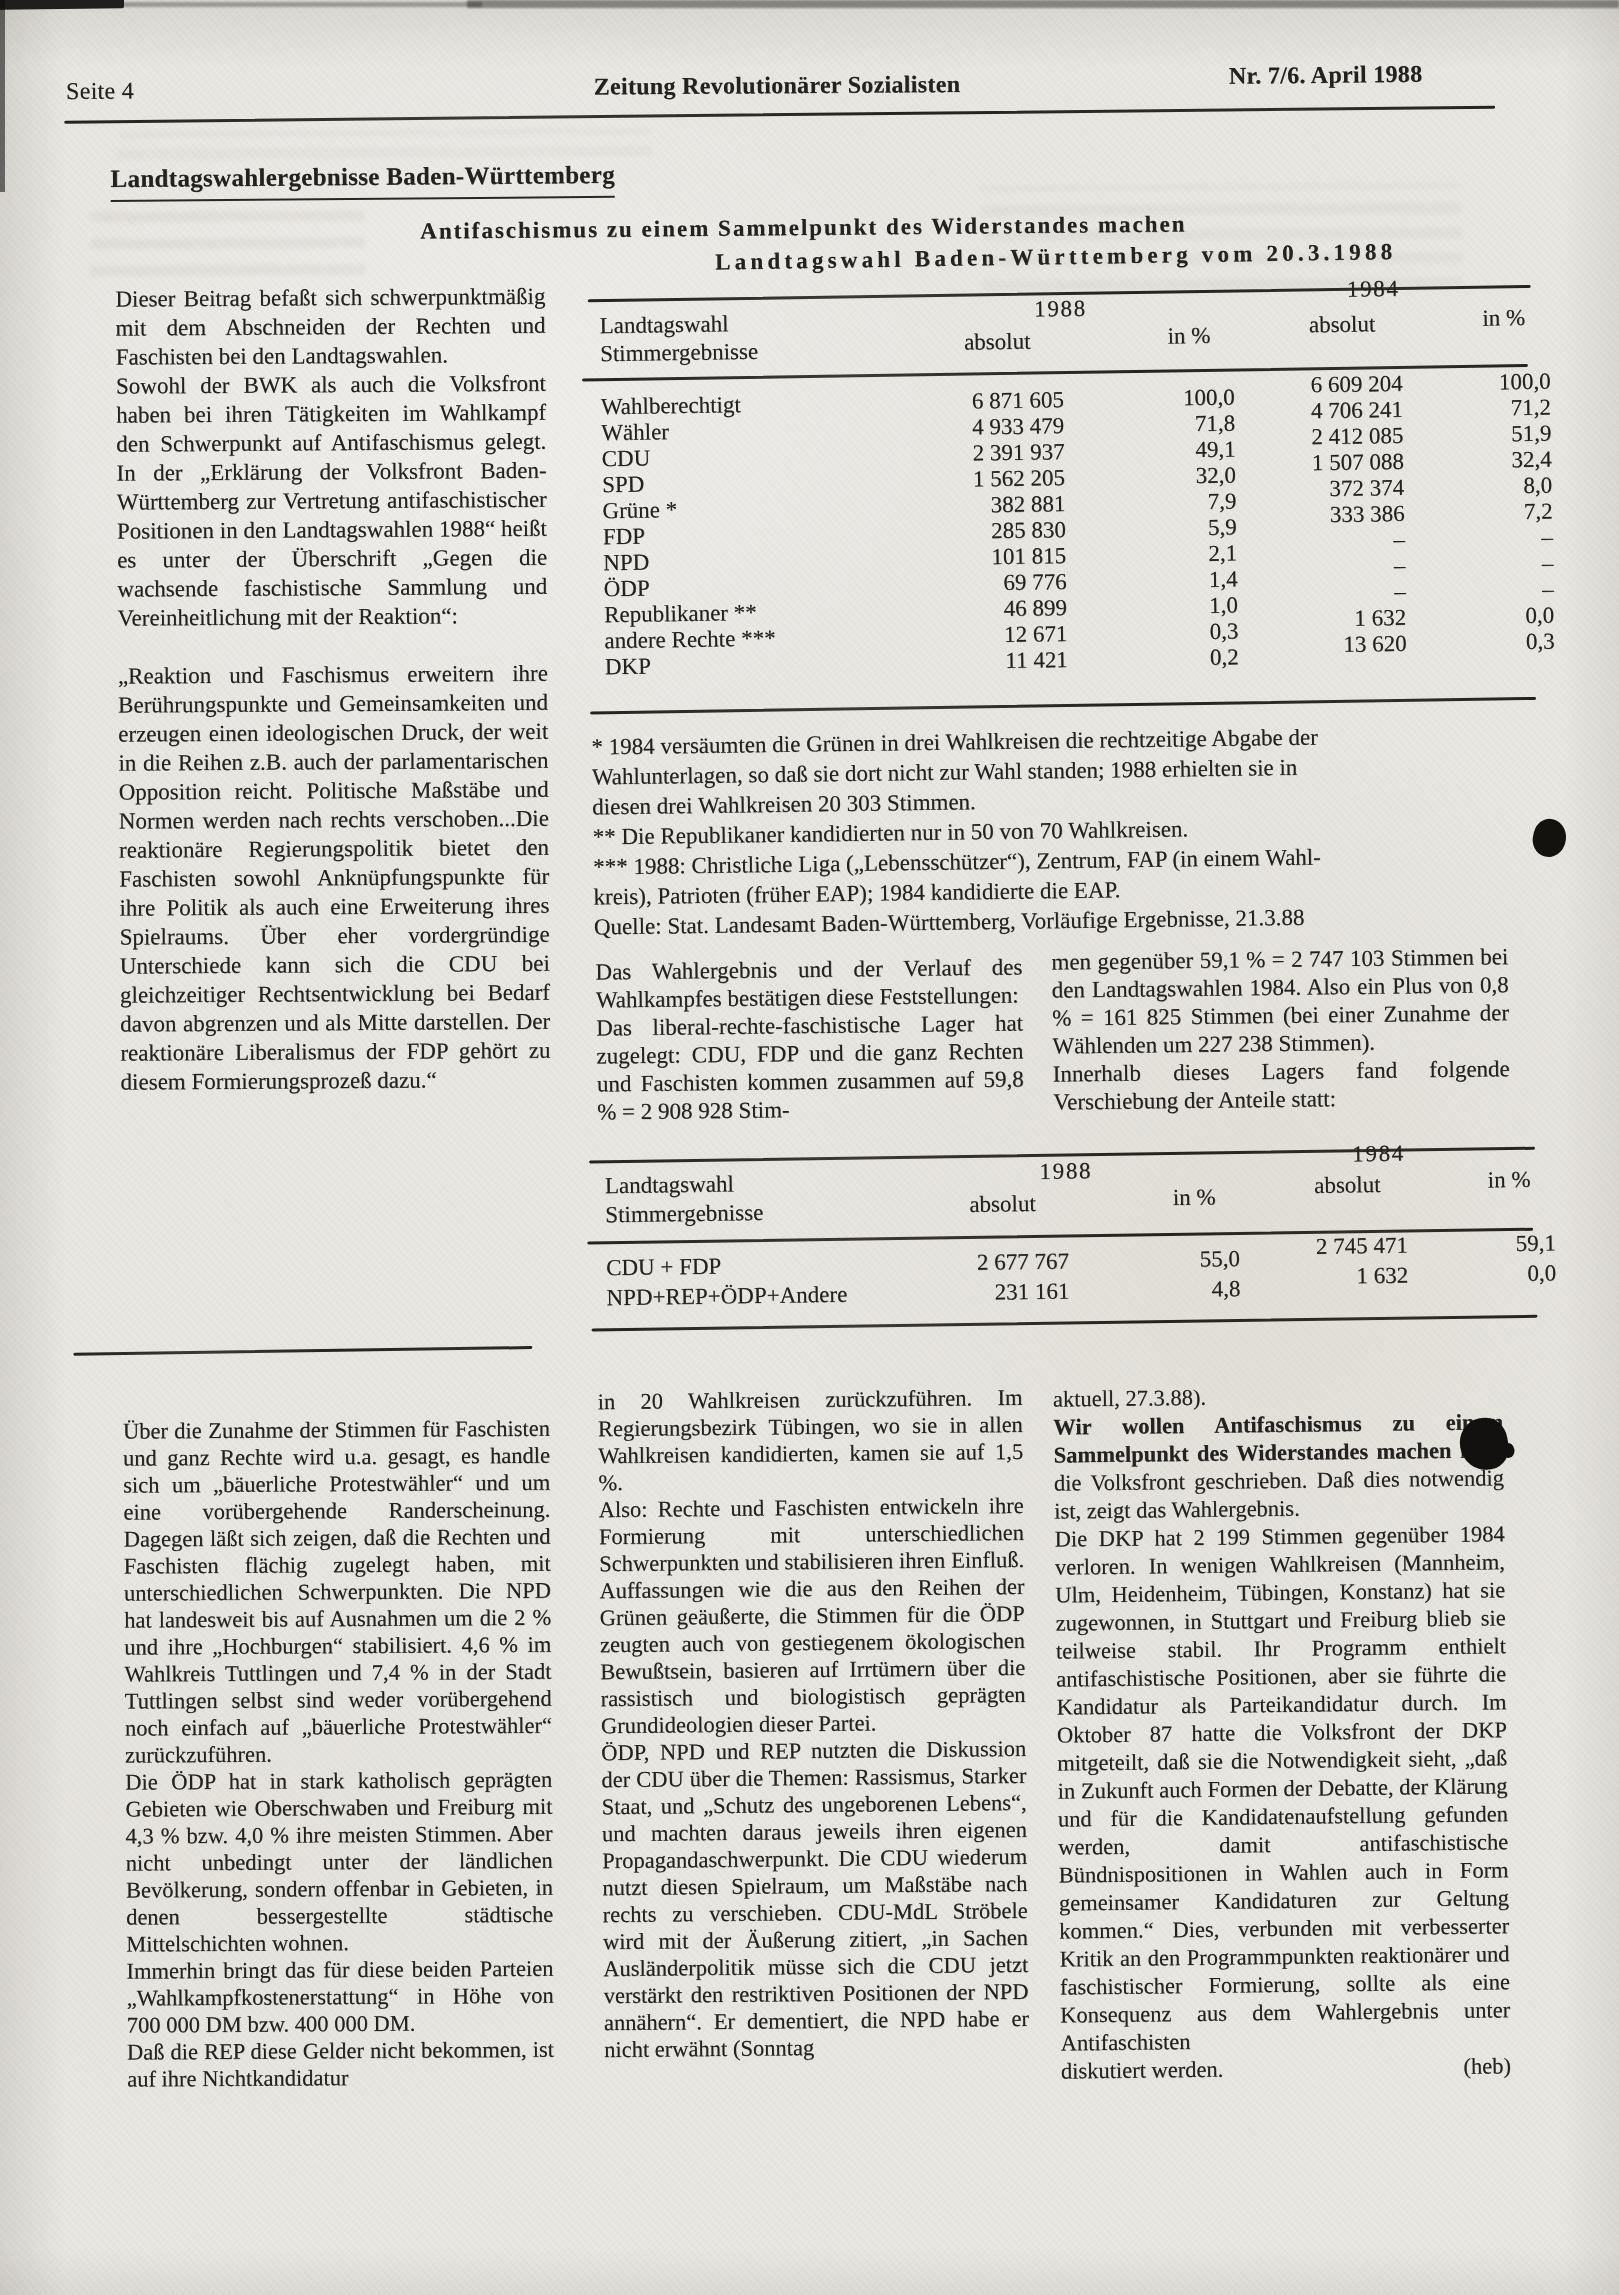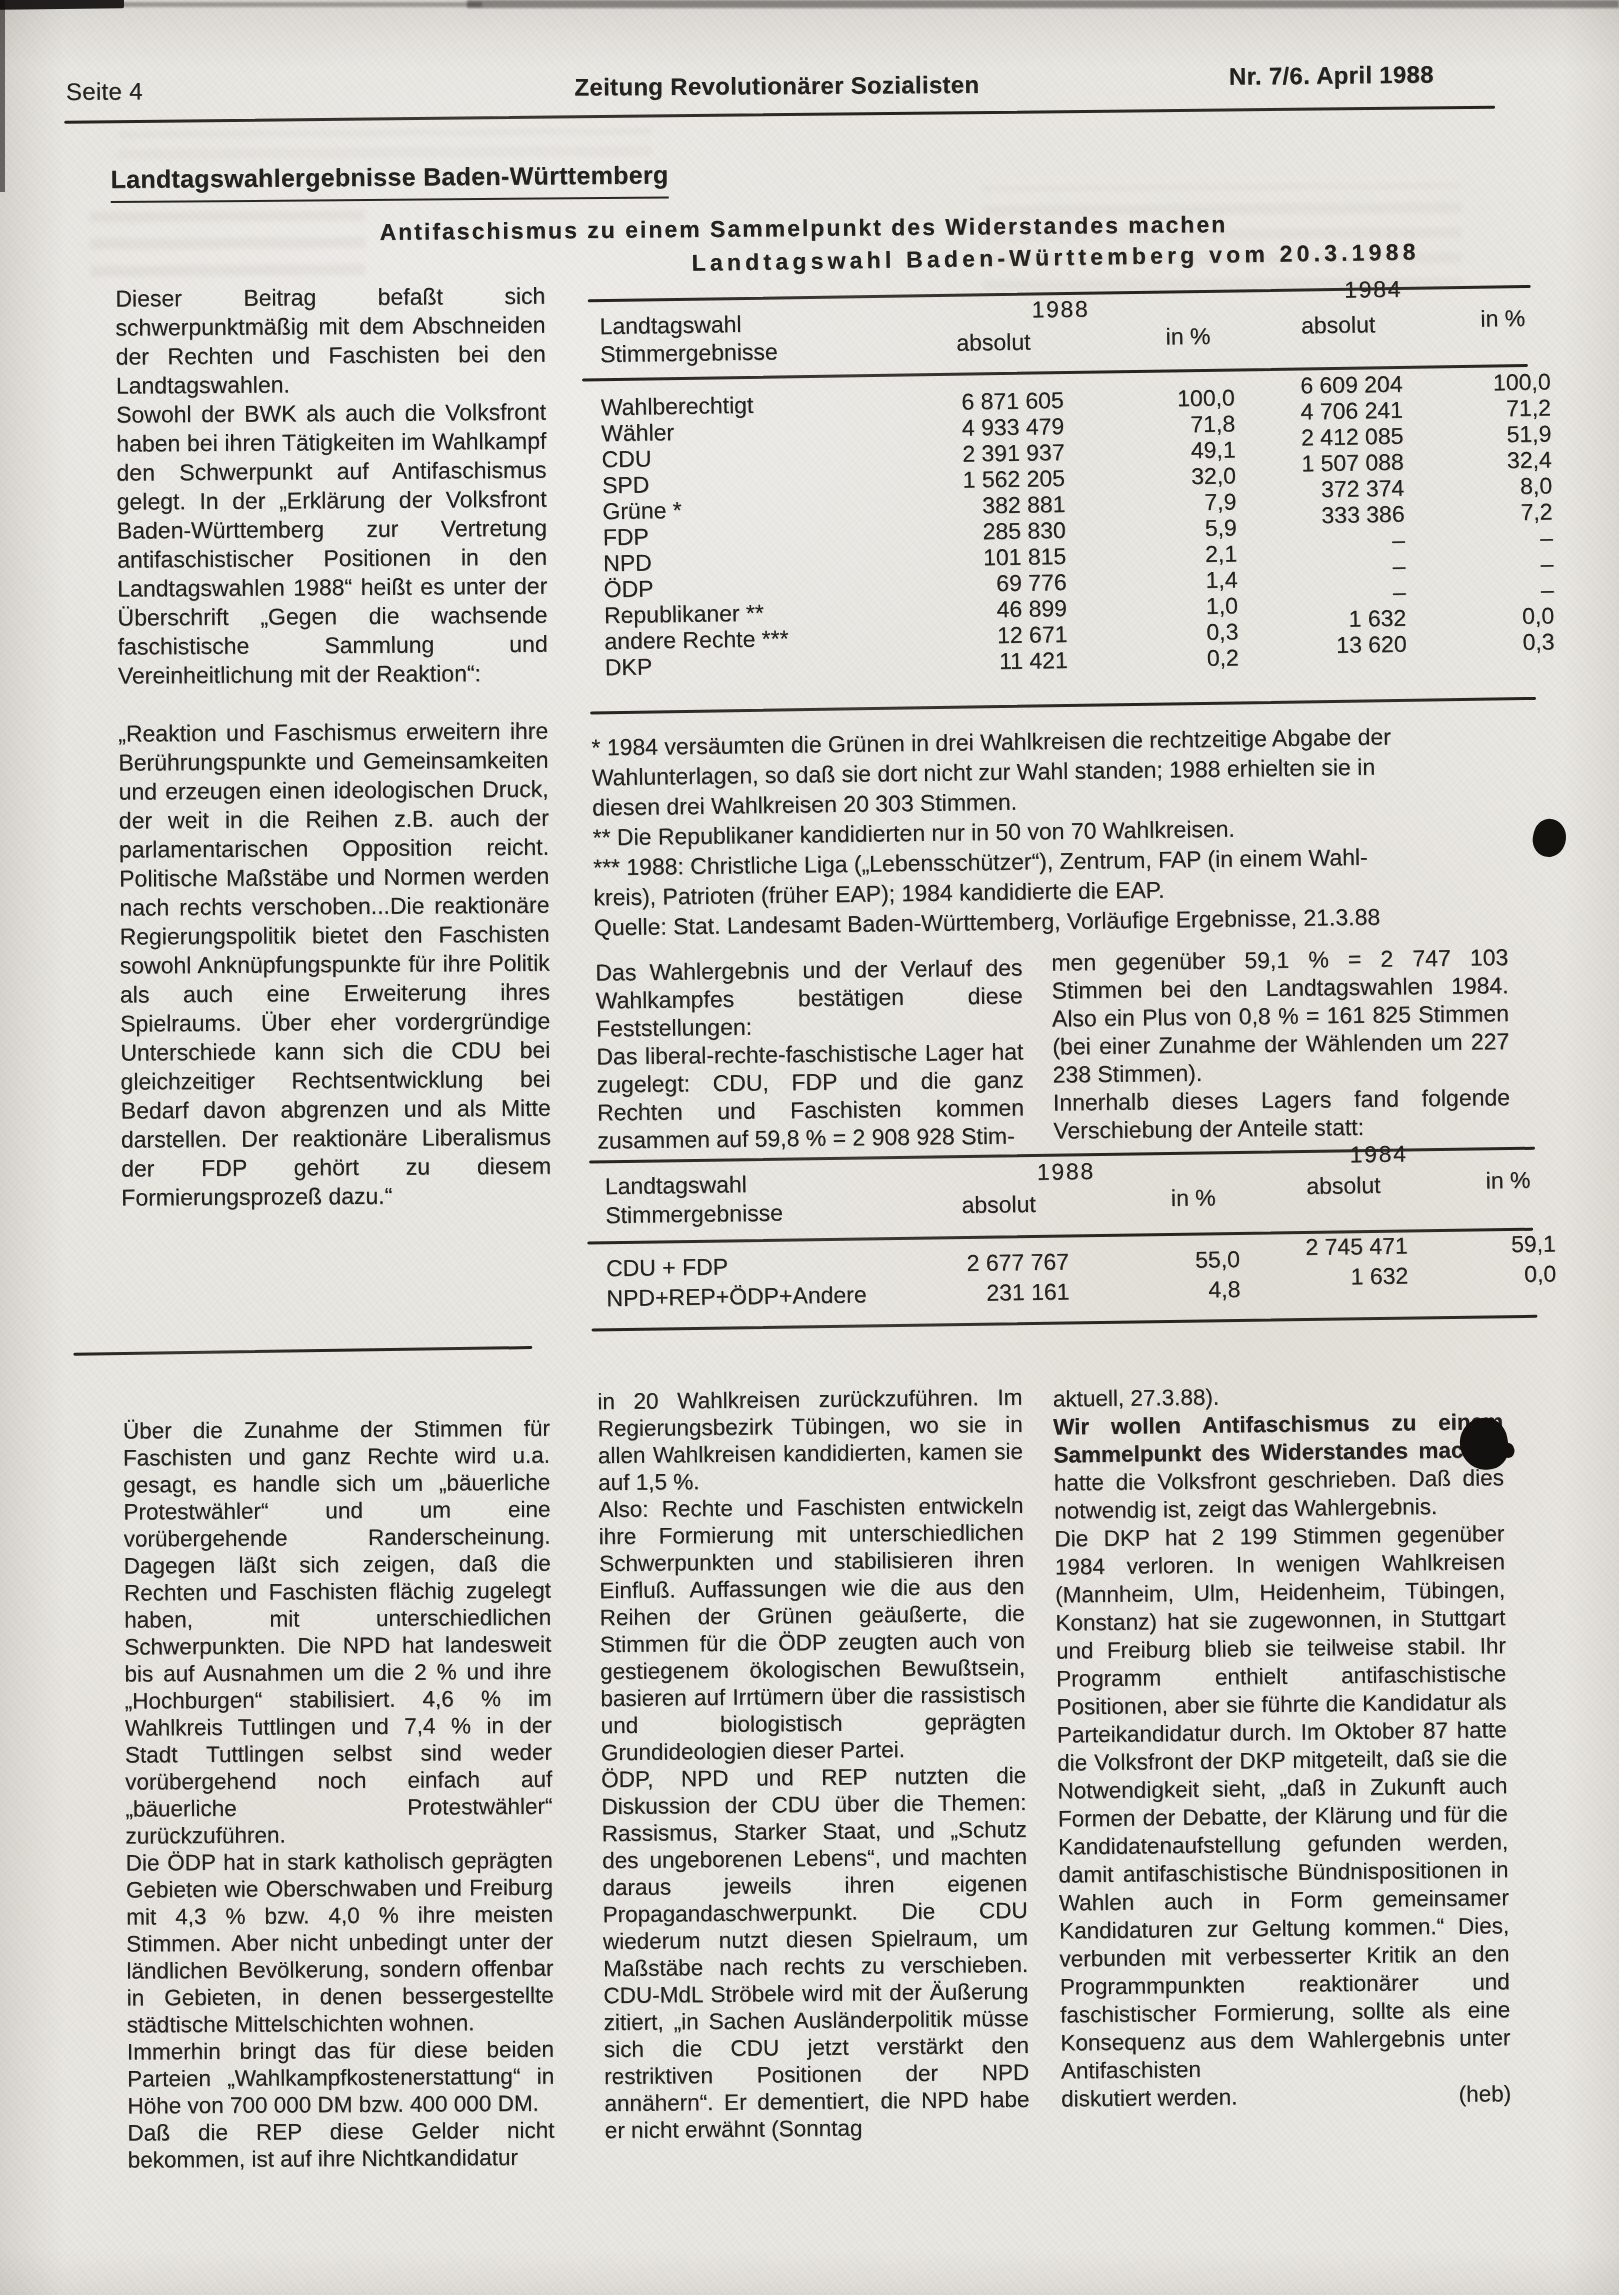--- a/index.html
+++ b/index.html
@@ -7,21 +7,21 @@
     position:relative;width:1619px;height:2295px;overflow:hidden;
     background-color:#e9e7e2;
     background-image:
       radial-gradient(ellipse 751px 584px at 30% 18%, rgba(255,255,255,.30), transparent 70%),
       radial-gradient(ellipse 667px 751px at 78% 55%, rgba(213,208,199,.38), transparent 72%),
       radial-gradient(ellipse 584px 417px at 15% 80%, rgba(219,215,207,.32), transparent 70%),
       linear-gradient(90deg, rgba(74,68,60,.12), transparent 4%, transparent 96.5%, rgba(74,68,60,.09)),
       linear-gradient(180deg, rgba(74,68,60,.10), transparent 3%, transparent 98%, rgba(74,68,60,.08)),
       repeating-linear-gradient(47deg, rgba(120,112,100,.025) 0 2.5px, transparent 2.5px 5.8px),
       repeating-linear-gradient(133deg, rgba(90,85,75,.02) 0 1.7px, transparent 1.7px 4.2px);
-    font-family:Liberation Sans, sans-serif;
+    font-family:Liberation Serif, serif;
     color:#242220;
   }
   #sheet{position:absolute;left:0;top:0;width:1619px;height:2295px;transform:rotate(-0.38deg);transform-origin:50% 50%;}
   .abs{position:absolute;}
   .txt{text-shadow:0.3px 0.3px 0.4px rgba(40,37,34,.5);}
   .rule{background:linear-gradient(90deg,#26231f,#3c3833 28%,#26231f 58%,#312d29 85%,#26231f);height:3.3px;border-radius:1.7px;}
   .just{text-align:justify;}
   p{margin:0;}
 
   

